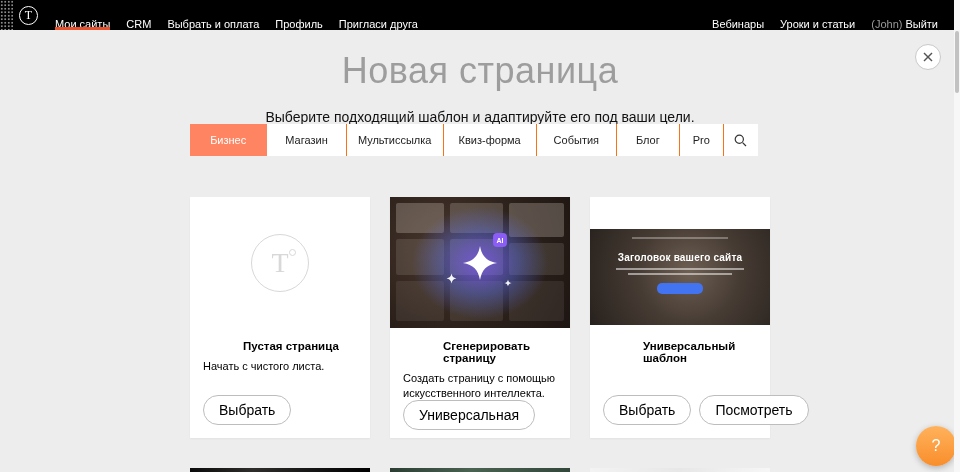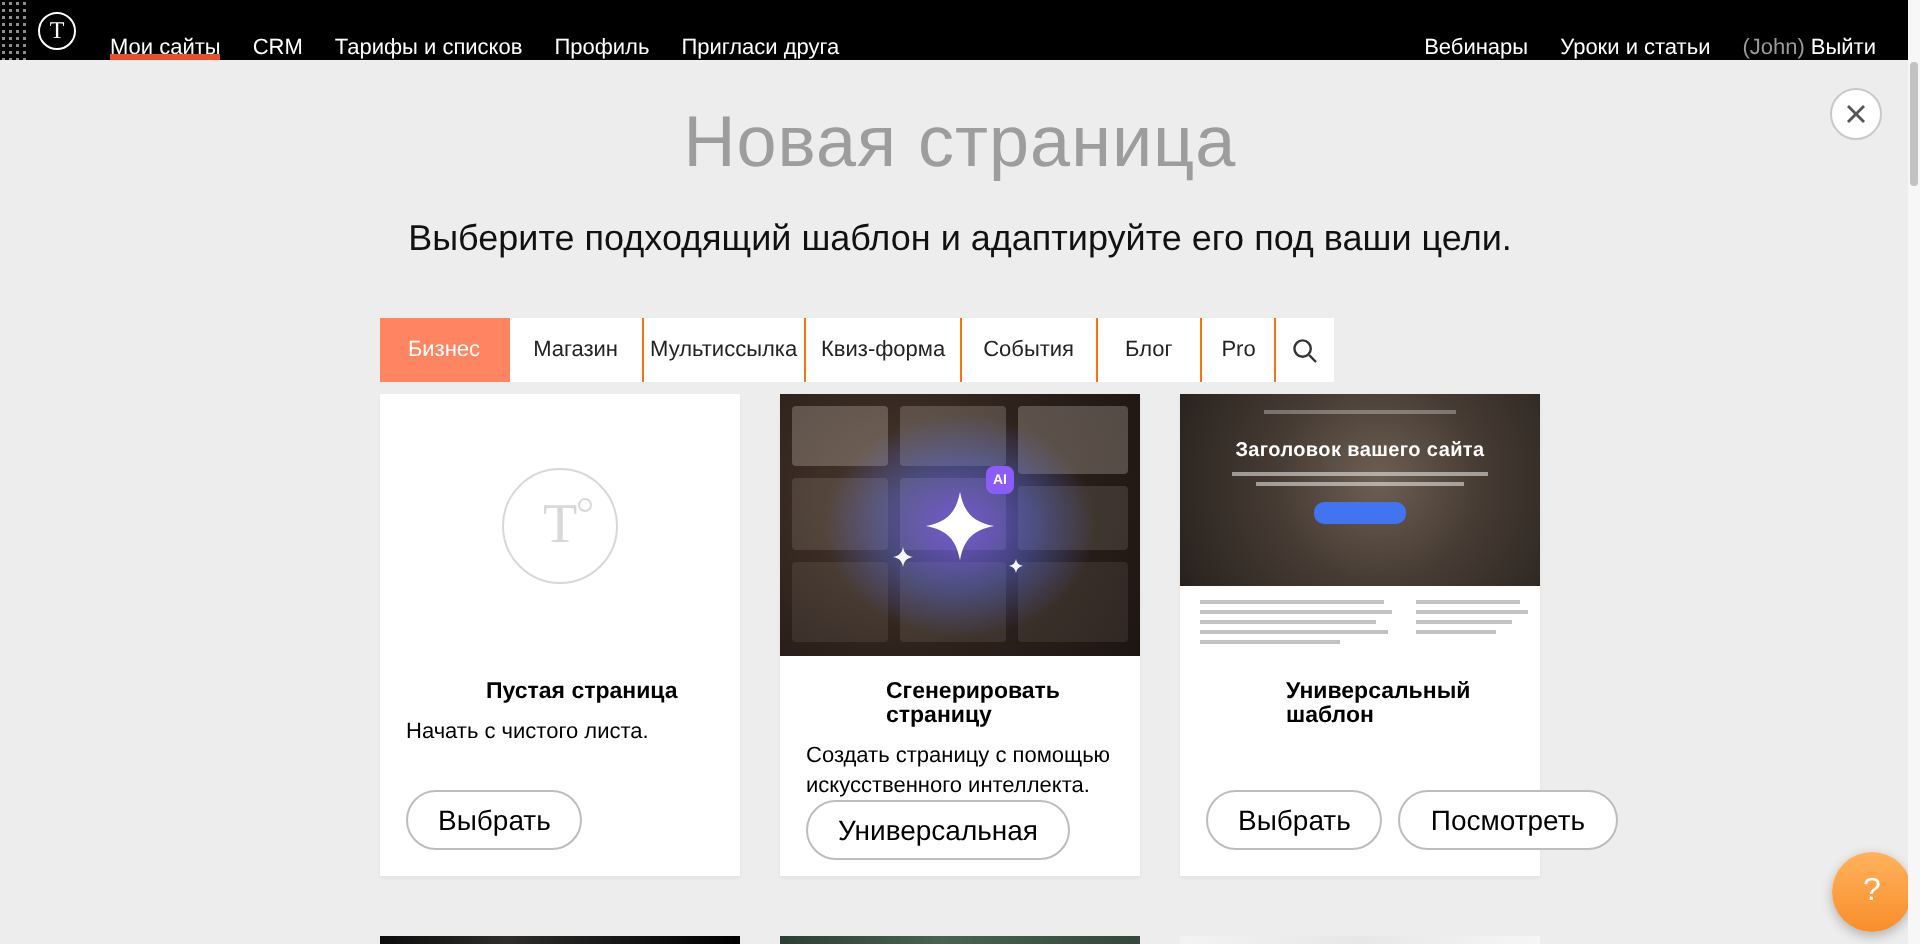--- a/index.html
+++ b/index.html
@@ -46,25 +46,25 @@
     display:flex; align-items:center; justify-content:center; cursor:pointer; z-index:10;
   }
 
   
   .page-title {
     position:absolute; top:50px; left:0; width:960px; text-align:center;
     font-size:36px; font-weight:400; color:#9d9d9d; letter-spacing:.5px;
   }
   .subtitle {
     position:absolute; top:109px; left:0; width:960px; text-align:center;
-    font-size:18px; color:#111;
-  }
-
-  
-  .tabs { position:absolute; left:190px; top:159px; width:477px; height:32px; display:flex; }
+    font-size:14px; color:#111;
+  }
+
+  
+  .tabs { position:absolute; left:190px; top:124px; width:568px; height:32px; display:flex; }
   .tab {
     background:#fff; border-right:1px solid #f97316;
     display:flex; align-items:center; justify-content:center;
     font-size:11px; color:#222; cursor:pointer;
   }
   .tab:last-child { border-right:none; }
   .tab.active { background:#ff8562; color:#fff; border-right:1px solid #ff8562; }
 
   
   .cards { position:absolute; left:190px; top:197px; display:flex; gap:20px; }
@@ -107,21 +107,21 @@
     position:absolute; left:103px; top:36px; min-width:14px; height:14px; border-radius:4px;
     background:#8b5cf6; color:#fff; font-size:7px; font-weight:bold;
     display:flex; align-items:center; justify-content:center; padding:0 2px;
   }
 
   
   .preview-site { background:#fff; }
   .site-hero {
     height:96px; position:relative;
     background:radial-gradient(circle at 55% 45%, #6e5f53 0%, #473c34 45%, #27211d 100%);
-    display:flex; flex-direction:column; align-items:center;
+    display:flex; flex-direction:column; align-items:center;margin-top:32px;
   }
   .site-nav-line { margin-top:8px; width:96px; height:2px; background:rgba(255,255,255,.3); }
   .site-hero-title { margin-top:13px; color:#fff; font-size:10px; font-weight:bold; letter-spacing:.2px; }
   .site-sub-line { width:128px; height:2px; background:rgba(255,255,255,.5); margin-top:5px; }
   .site-sub-line.short { width:104px; margin-top:3px; }
   .site-hero-btn { margin-top:8px; width:46px; height:11px; border-radius:5px; background:#4273f0; }
   .site-body { height:35px; padding:7px 10px 0; display:flex; gap:12px; }
   .col { display:flex; flex-direction:column; gap:3px; }
   .tl { height:2px; background:#c2c2c2; }
 
@@ -148,21 +148,21 @@
 <body>
 
 <div class="topbar">
   <div class="drag-pattern"></div>
   <div class="logo-wrap">
     <div class="logo-circle">T</div>
   </div>
   <div class="nav">
     <div class="nav-item active">Мои сайты</div>
     <div class="nav-item">CRM</div>
-    <div class="nav-item">Тарифы и списков</div>
+    <div class="nav-item">Выбрать и оплата</div>
     <div class="nav-item">Профиль</div>
     <div class="nav-item">Пригласи друга</div>
   </div>
   <div class="nav nav-right">
     <div class="nav-item">Вебинары</div>
     <div class="nav-item">Уроки и статьи</div>
     <div class="nav-item">
       <span class="user-prefix">(John)</span>
       <span>Выйти</span>
     </div>

